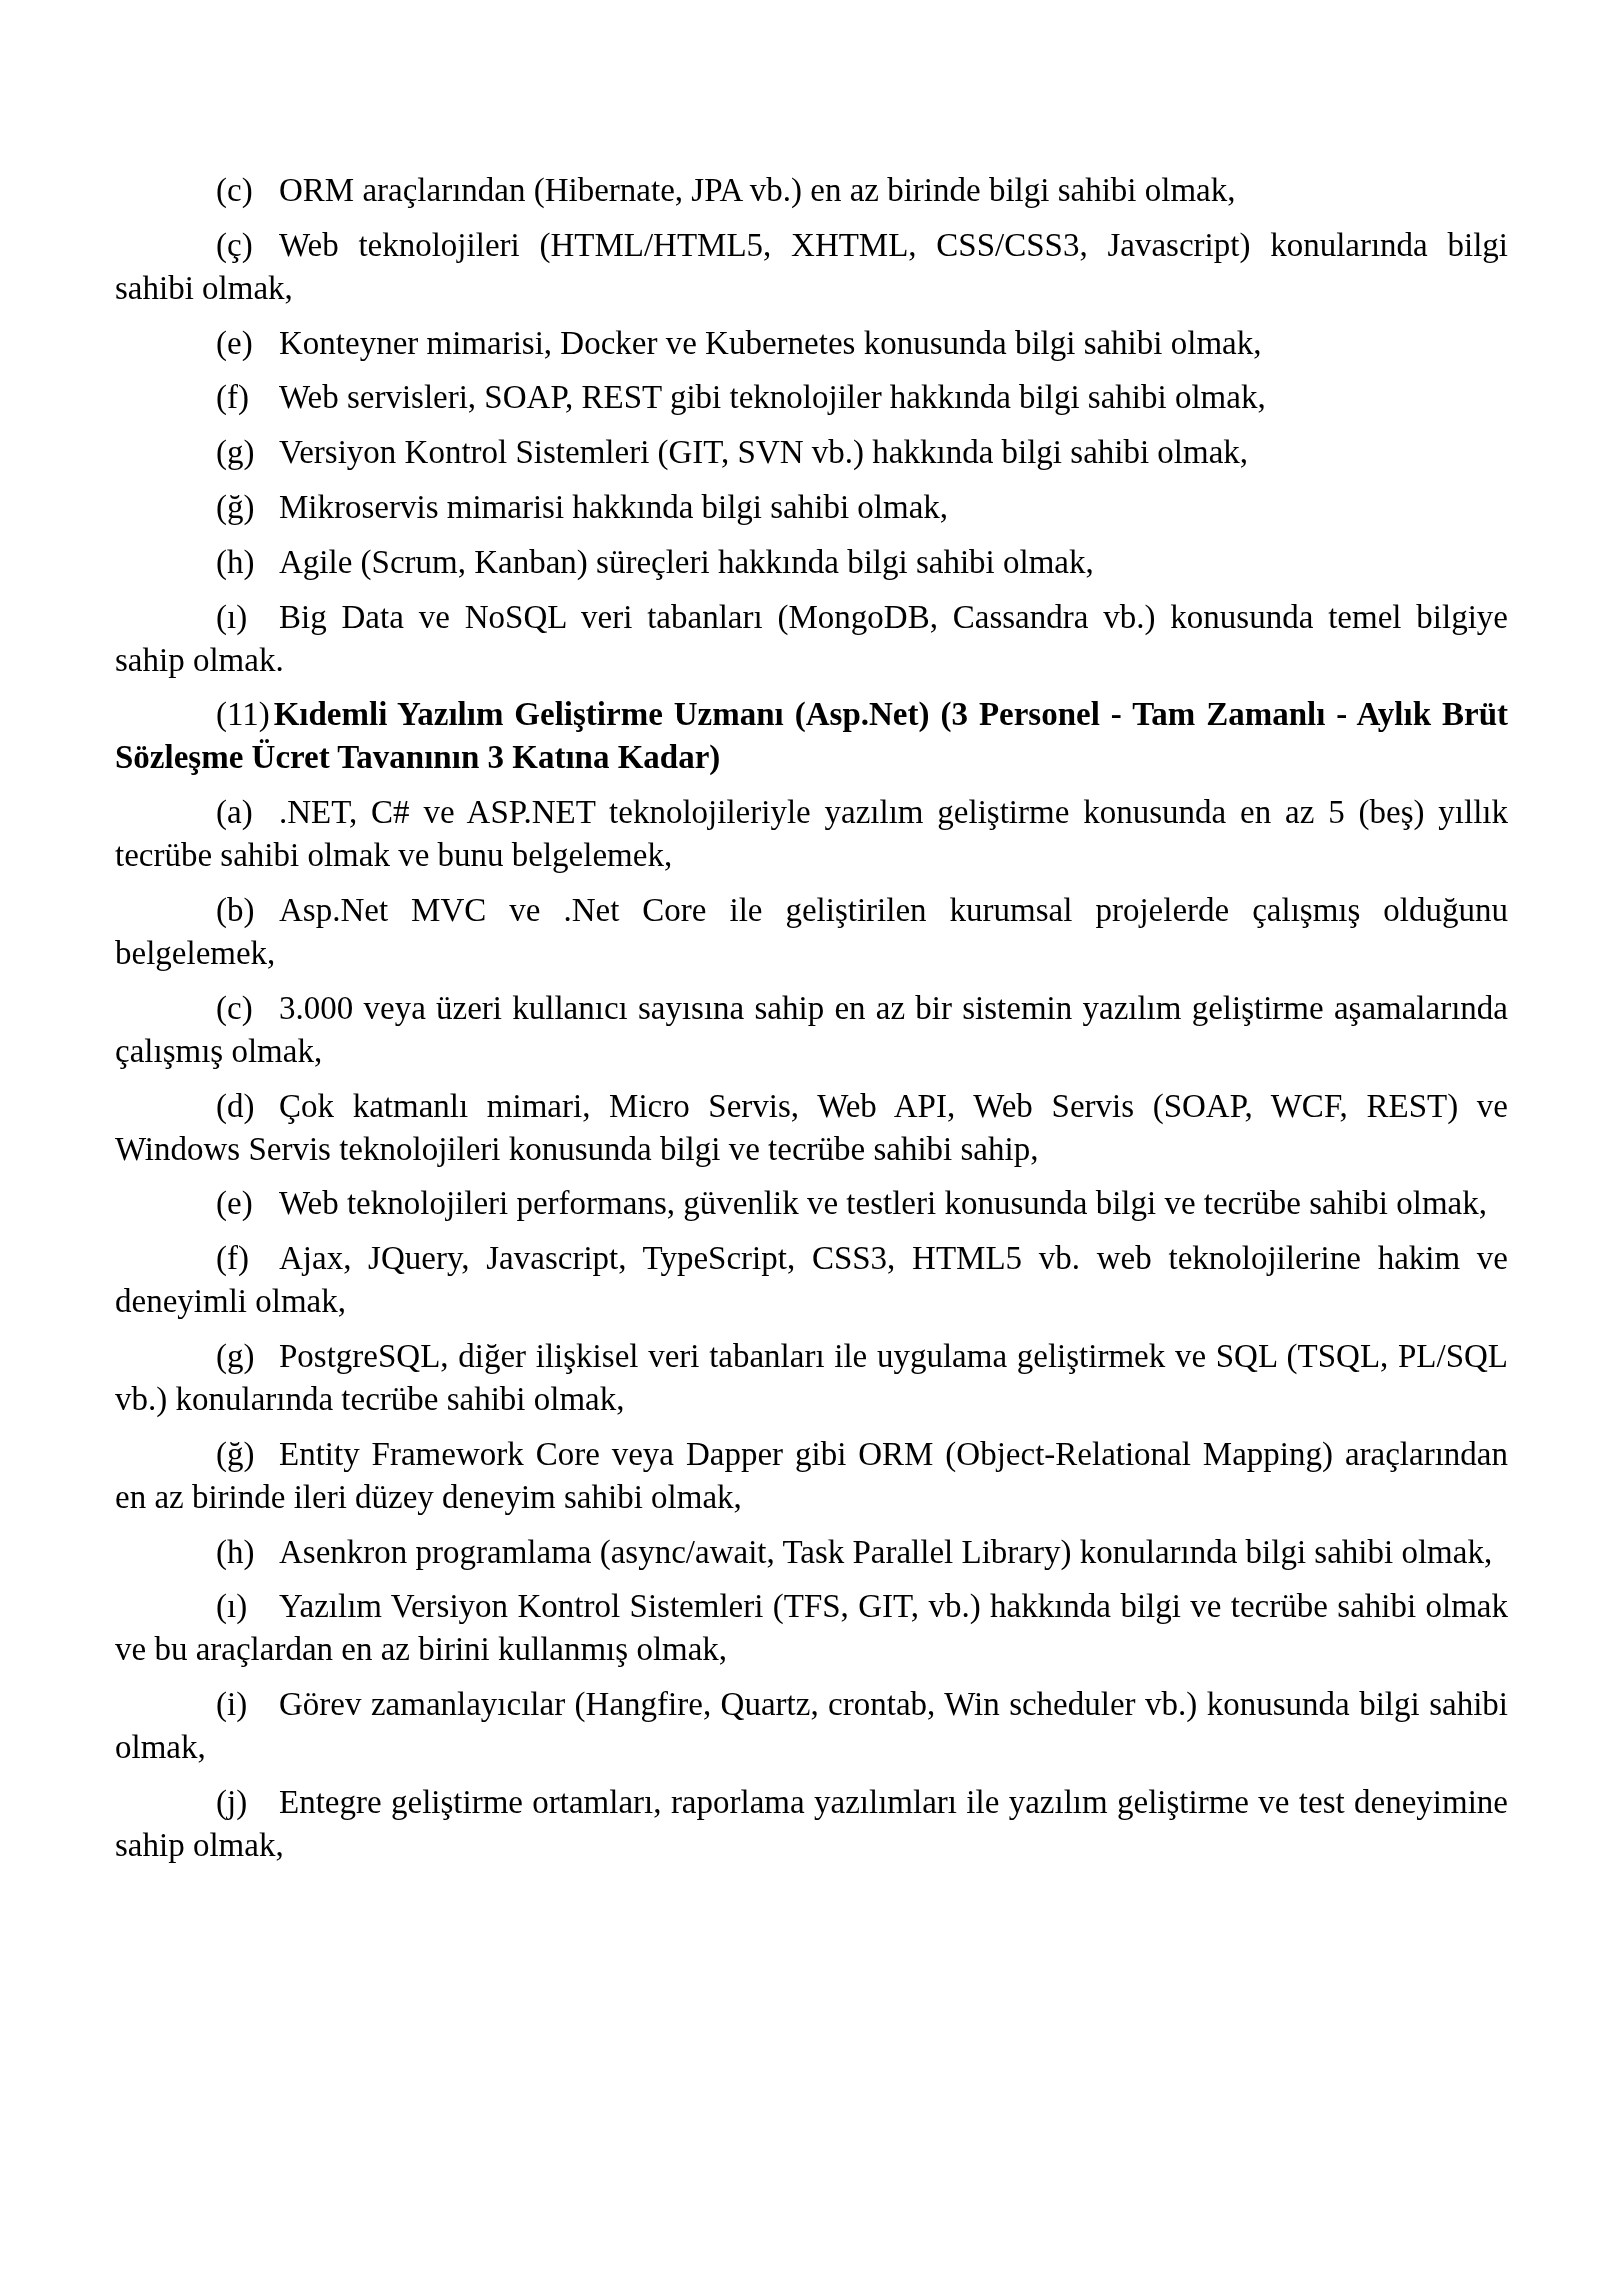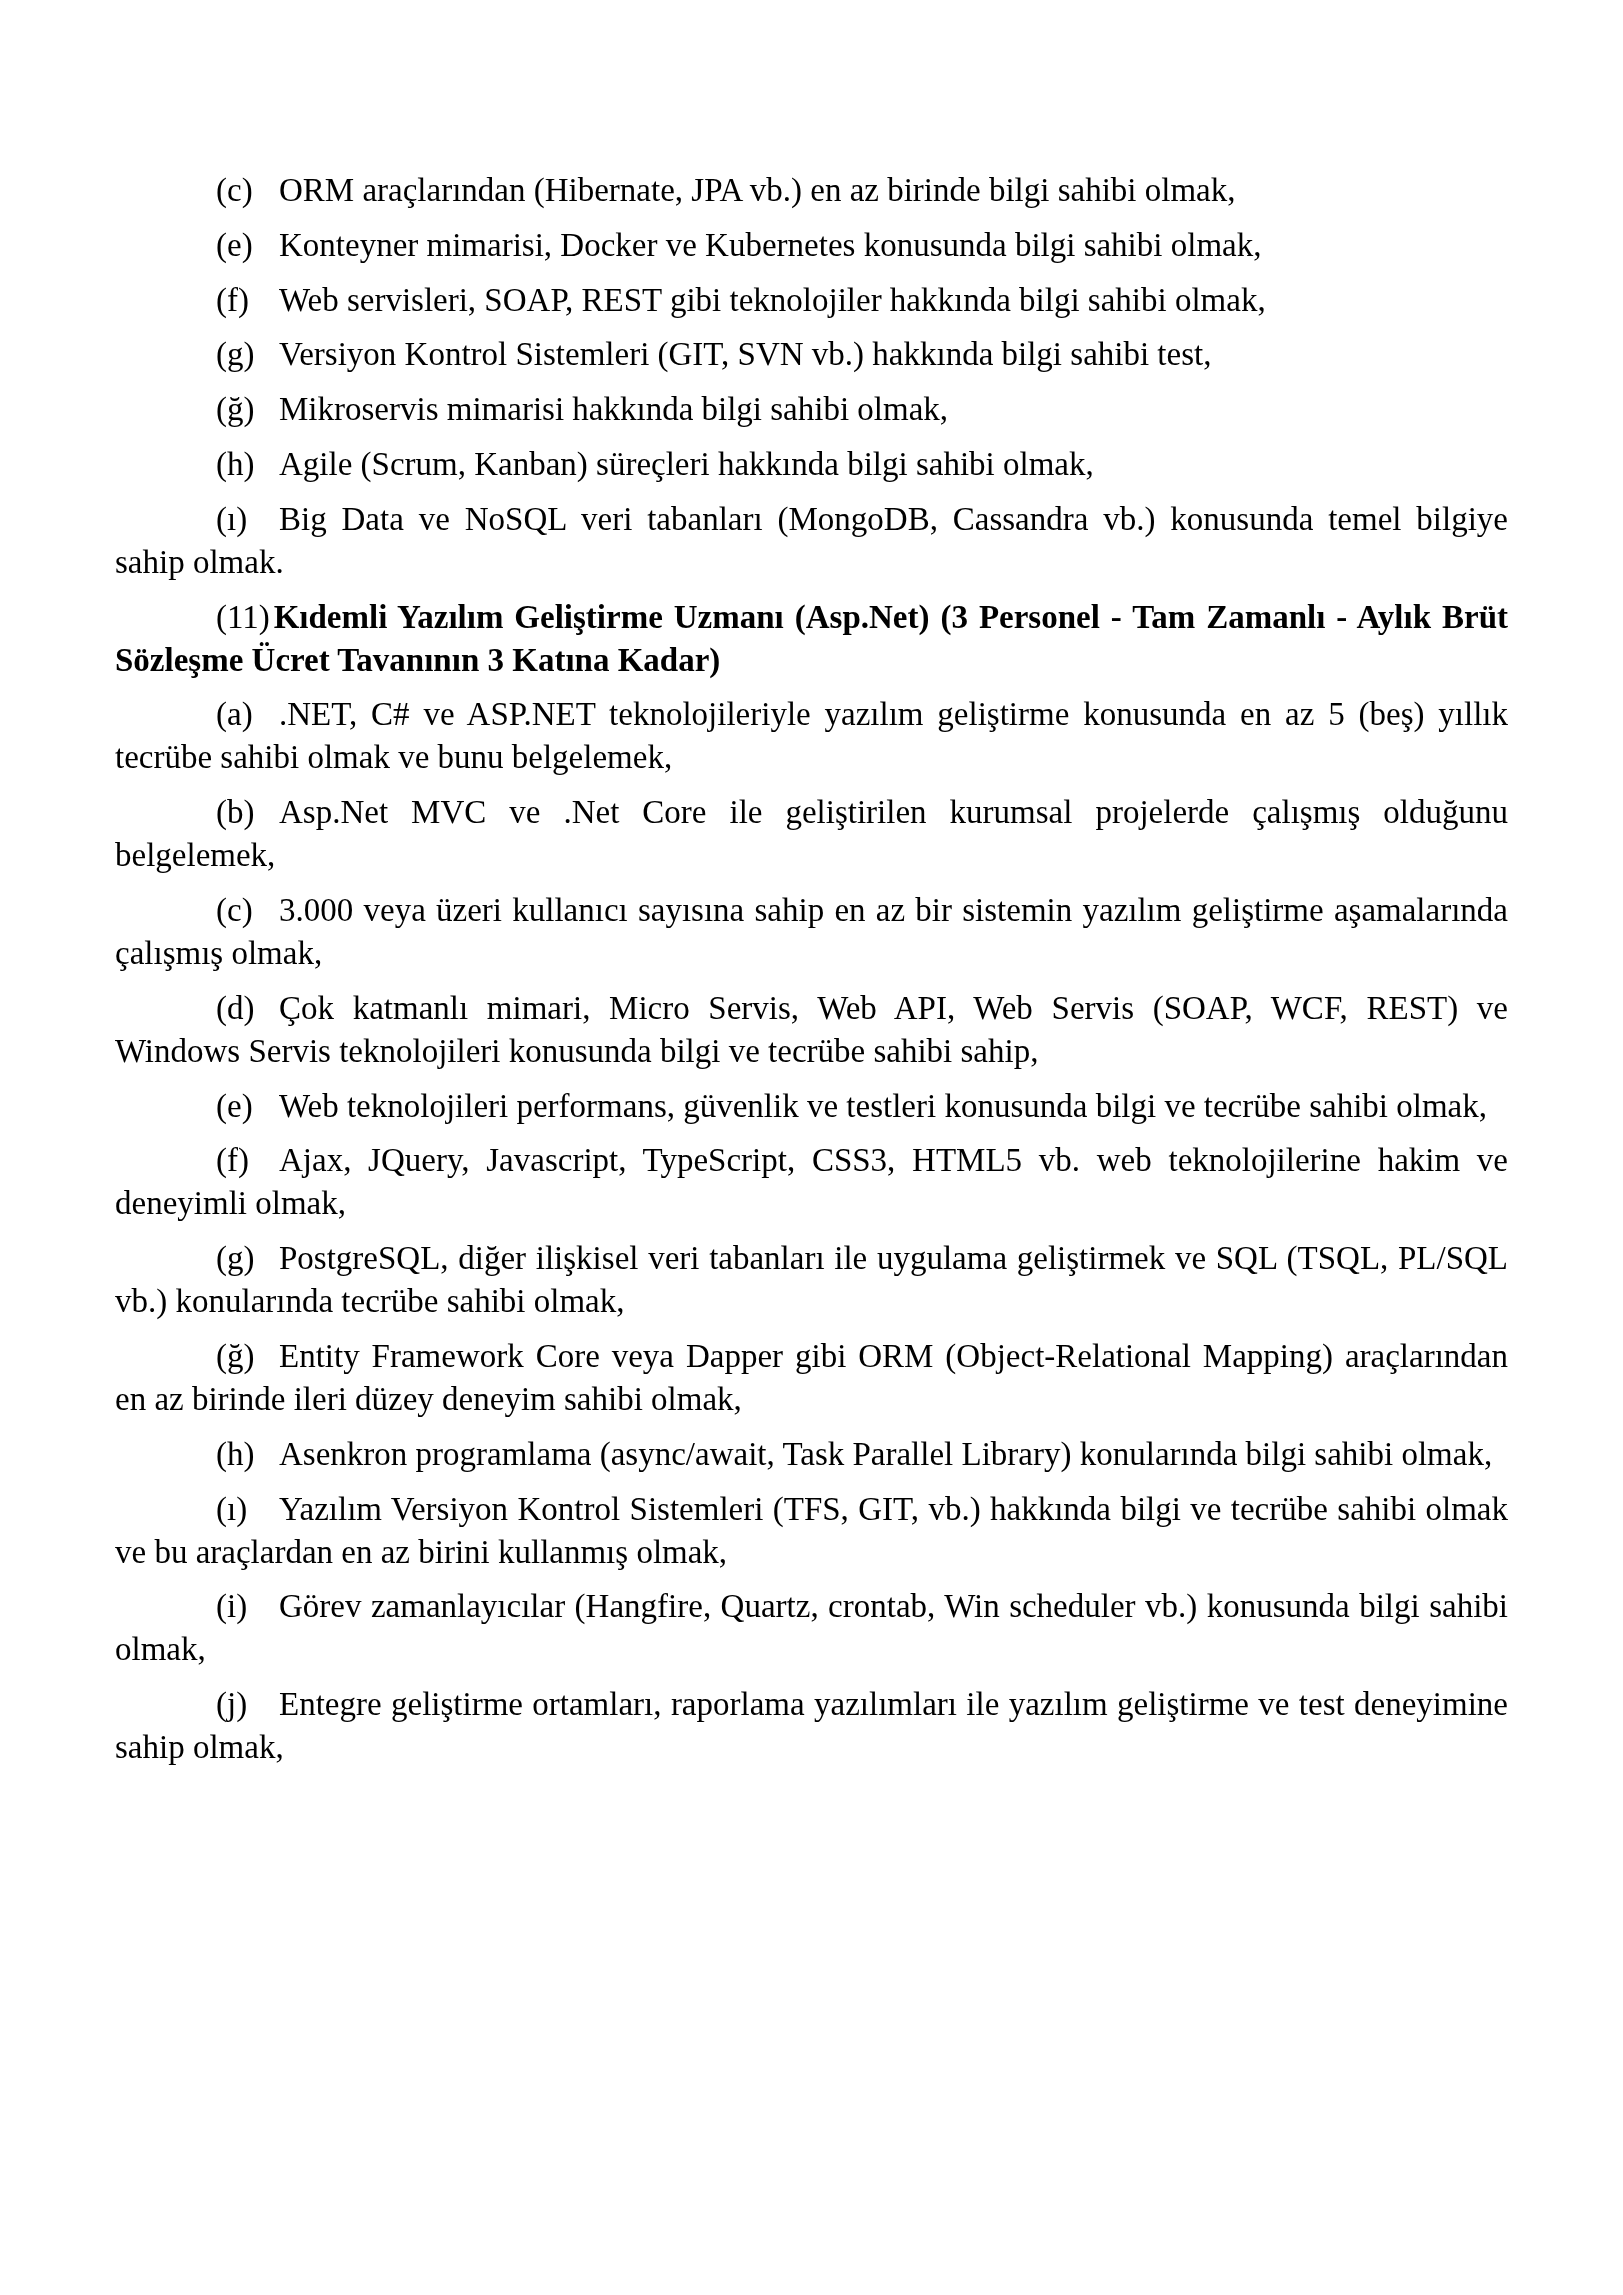--- a/index.html
+++ b/index.html
@@ -53,27 +53,28 @@
   }
 </style>
 </head>
 <body>
 
 <div class="page">
   <div class="content">
 
     <p class="para"><span class="label">(c)</span><span>ORM araçlarından (Hibernate, JPA vb.) en az birinde bilgi sahibi olmak,</span></p>
 
+    <p class="para"><span class="label">(ç)</span><span>Web teknolojileri (HTML/HTML5, XHTML, CSS/CSS3, Javascript) konularında bilgi sahibi olmak,</span></p>
 
 
     <p class="para"><span class="label">(e)</span><span>Konteyner mimarisi, Docker ve Kubernetes konusunda bilgi sahibi olmak,</span></p>
 
     <p class="para"><span class="label">(f)</span><span>Web servisleri, SOAP, REST gibi teknolojiler hakkında bilgi sahibi olmak,</span></p>
 
-    <p class="para"><span class="label">(g)</span><span>Versiyon Kontrol Sistemleri (GIT, SVN vb.) hakkında bilgi sahibi test,</span></p>
+    <p class="para"><span class="label">(g)</span><span>Versiyon Kontrol Sistemleri (GIT, SVN vb.) hakkında bilgi sahibi olmak,</span></p>
 
     <p class="para"><span class="label">(ğ)</span><span>Mikroservis mimarisi hakkında bilgi sahibi olmak,</span></p>
 
     <p class="para"><span class="label">(h)</span><span>Agile (Scrum, Kanban) süreçleri hakkında bilgi sahibi olmak,</span></p>
 
     <p class="para"><span class="label">(ı)</span><span>Big Data ve NoSQL veri tabanları (MongoDB, Cassandra vb.) konusunda temel bilgiye sahip olmak.</span></p>
 
     <p class="para heading"><span class="label">(11)</span><span>Kıdemli Yazılım Geliştirme Uzmanı (Asp.Net) (3 Personel - Tam Zamanlı - Aylık Brüt Sözleşme Ücret Tavanının 3 Katına Kadar)</span></p>
 
     <p class="para"><span class="label">(a)</span><span>.NET, C# ve ASP.NET teknolojileriyle yazılım geliştirme konusunda en az 5 (beş) yıllık tecrübe sahibi olmak ve bunu belgelemek,</span></p>

